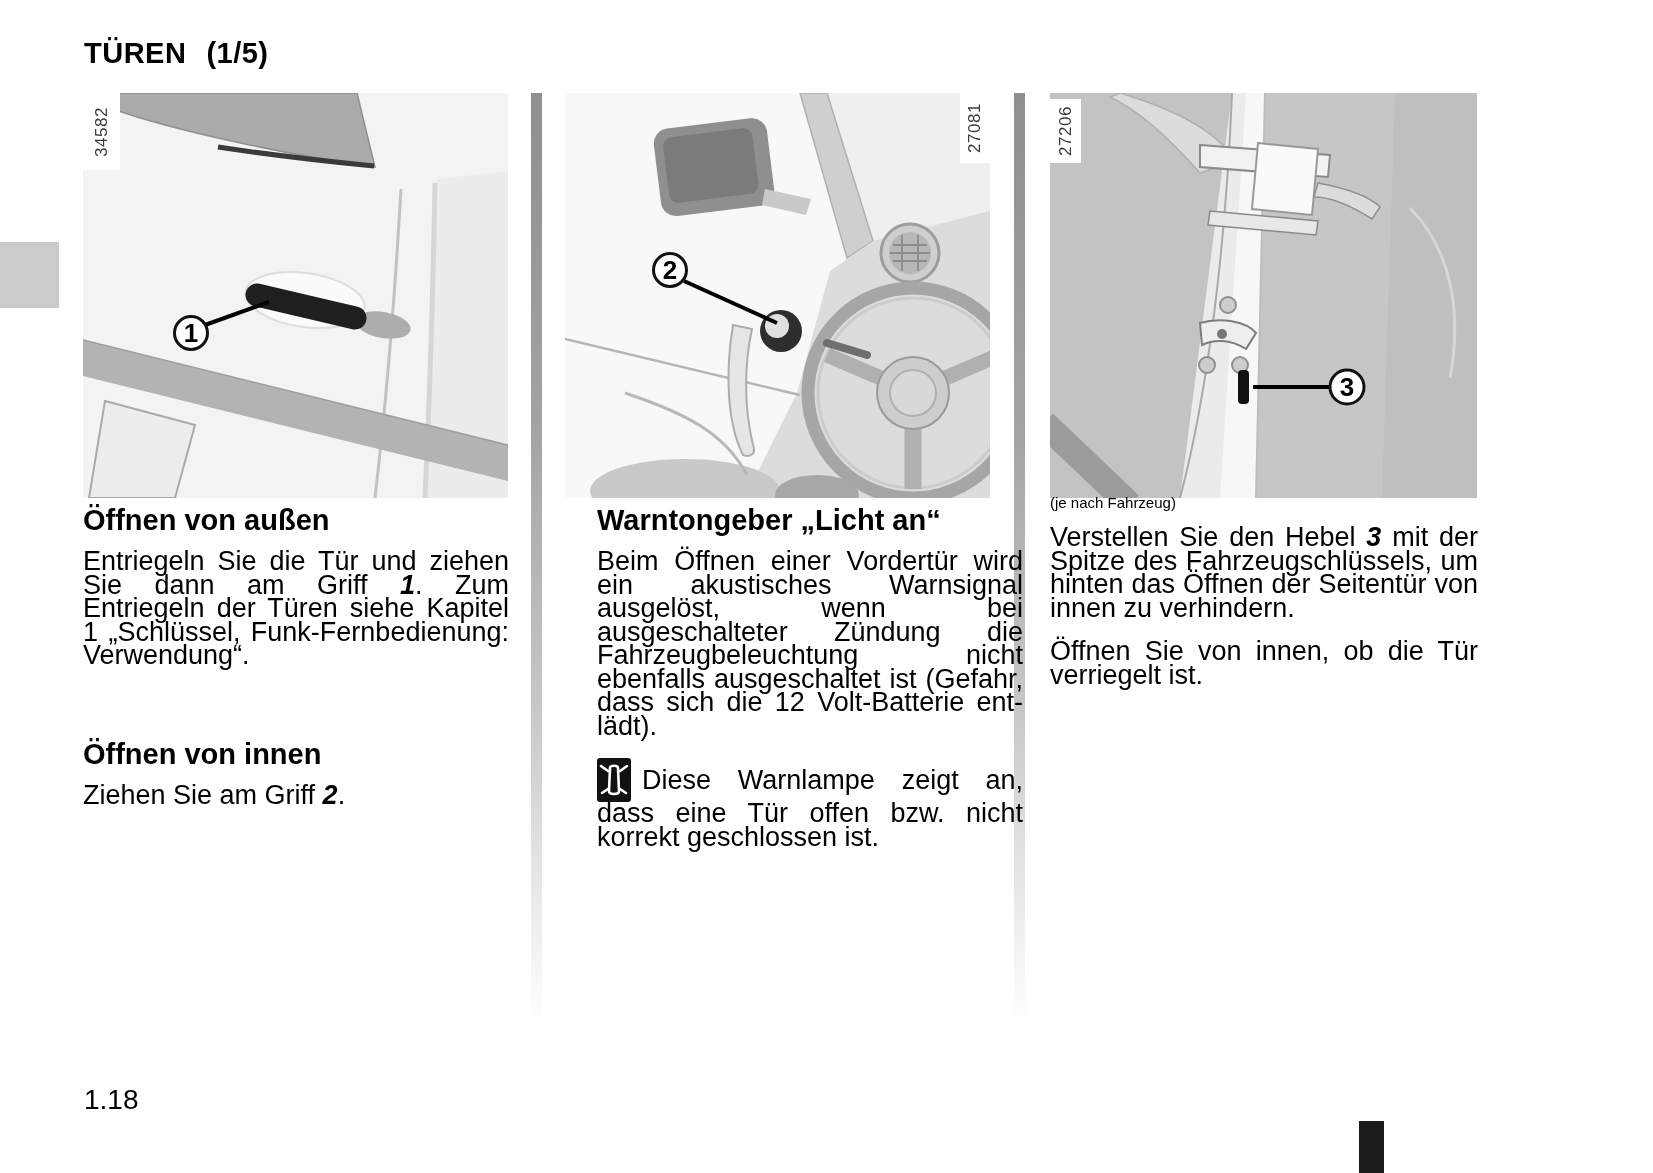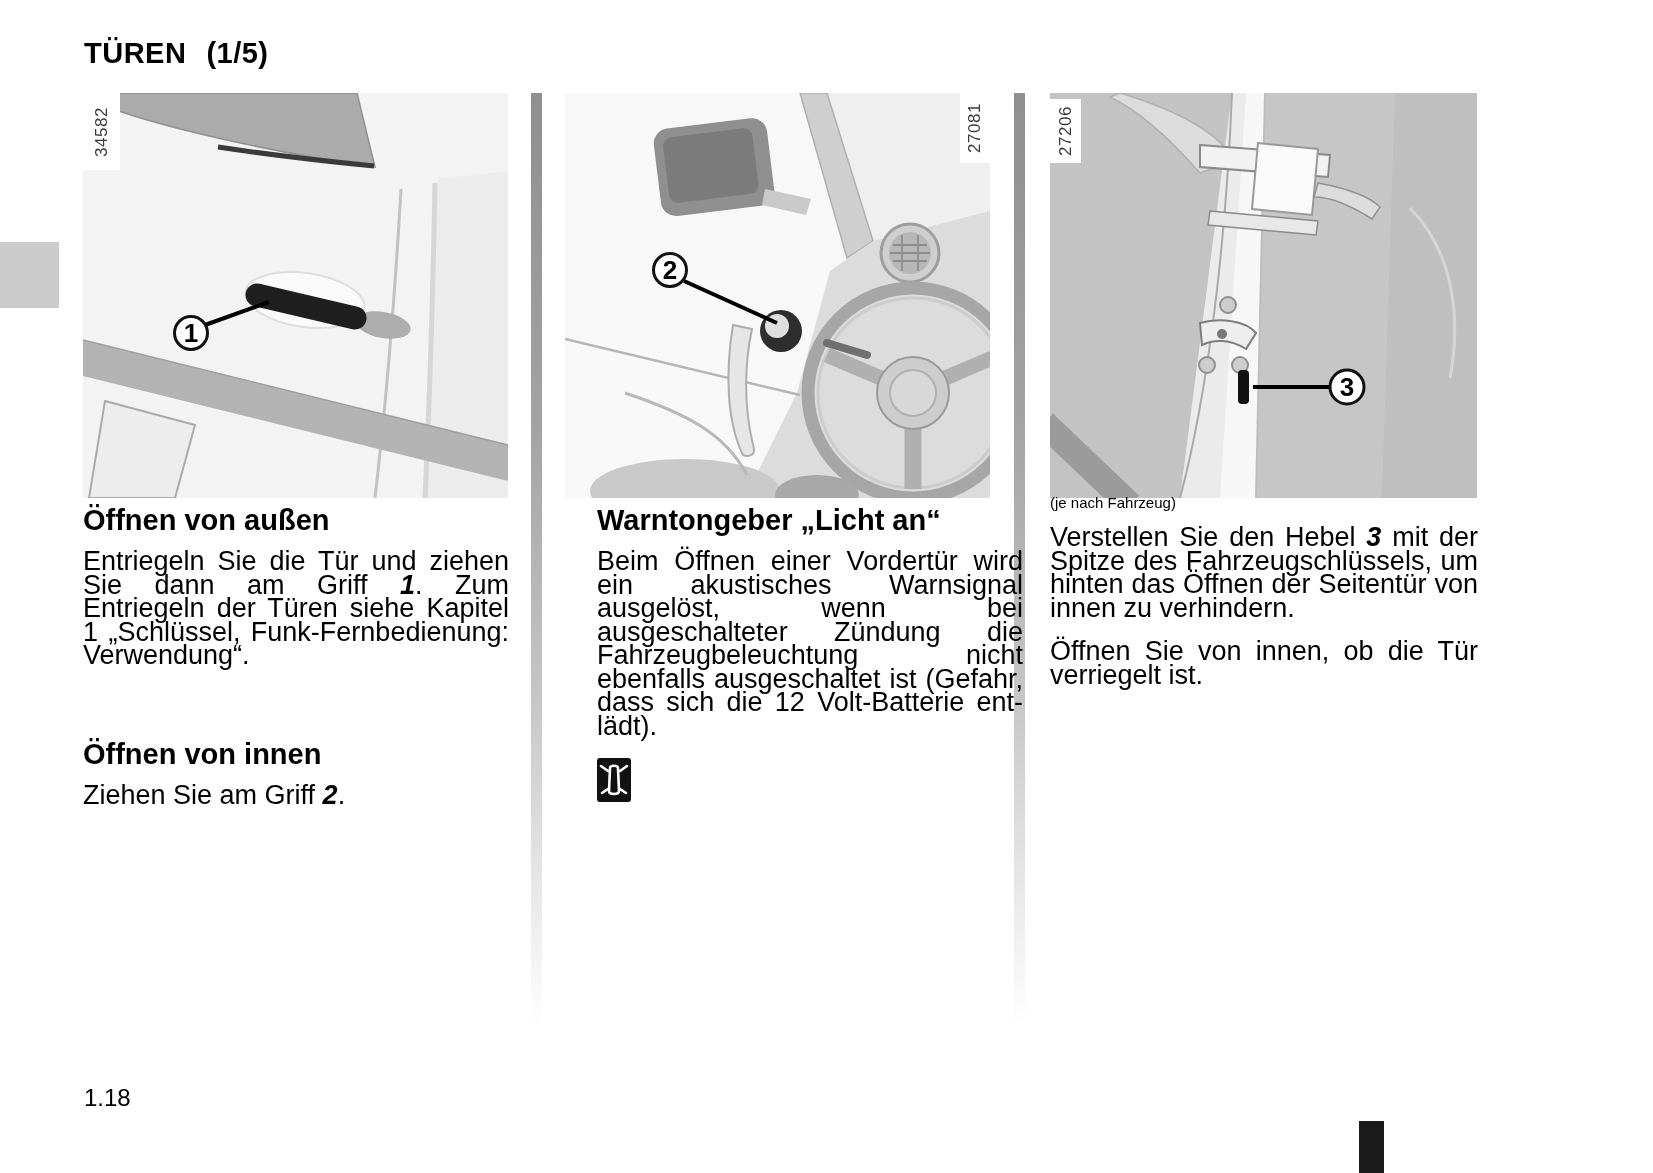--- a/index.html
+++ b/index.html
@@ -9,21 +9,21 @@
     overflow:hidden;
   }
   .page-title{
     position:absolute;left:84px;top:34px;margin:0;font-weight:bold;
     letter-spacing:0.5px;white-space:nowrap;
   }
   .page-title .t-main{font-size:29px;}
   .page-title .t-part{font-size:29px;margin-left:20px;}
   .side-tab{position:absolute;left:0;top:242px;width:59px;height:66px;background:#cbcbcb;}
   .corner-tab{position:absolute;left:1359px;top:1121px;width:25px;height:52px;background:#1b1b1b;}
-  .page-number{position:absolute;left:84px;top:1084px;font-size:24px;text-align:center;}
+  .page-number{position:absolute;left:84px;top:1084px;font-size:28px;text-align:center;}
 
   .figure{position:absolute;top:93px;height:405px;overflow:hidden;}
   .fig1{left:83px;width:425px;}
   .fig2{left:565px;width:425px;}
   .fig3{left:1050px;width:427px;}
   .figure svg{display:block;}
 
   .photo-label{position:absolute;background:#ffffff;display:flex;align-items:center;justify-content:center;}
   .photo-label span{transform:rotate(-90deg);white-space:nowrap;font-size:17px;color:#3a3a3a;letter-spacing:0.5px;}
   .pl-1{left:0;top:0;width:37px;height:77px;}
@@ -170,21 +170,21 @@
   <p>Beim Öffnen einer Vordertür wird ein akus­tisches Warnsignal ausgelöst, wenn bei ausgeschalteter Zündung die Fahrzeugbe­leuchtung nicht ebenfalls ausgeschaltet ist (Gefahr, dass sich die 12 Volt-Batterie ent­lädt).</p>
   <p><span class="lamp-icon"><svg width="34" height="44" viewBox="0 0 34 44">
       <rect x="0" y="0" width="34" height="44" rx="3" fill="#111111"></rect>
       <g stroke="#ffffff" stroke-width="2.6" fill="none" stroke-linecap="round">
         <path d="M 13,10 C 13,7 21,7 21,10 L 22,33 C 22,37 12,37 12,33 Z"></path>
         <line x1="11" y1="13" x2="4" y2="8"></line>
         <line x1="23" y1="13" x2="30" y2="8"></line>
         <line x1="11" y1="31" x2="5" y2="35"></line>
         <line x1="23" y1="31" x2="29" y2="35"></line>
       </g>
-    </svg></span></p>
+    </svg></span><span>Diese Warnlampe zeigt an, dass eine Tür offen bzw. nicht korrekt geschlossen ist.</span></p>
 </div>
 
 <div class="textcol tc3">
   <div class="subheading">(je nach Fahrzeug)</div>
   <p><span>Verstellen Sie den Hebel </span><span class="num">3</span><span> mit der Spitze des Fahrzeugschlüssels, um hinten das Öffnen der Seitentür von innen zu verhin­dern.</span></p>
   <p>Öffnen Sie von innen, ob die Tür verriegelt ist.</p>
 </div>
 
 <div class="page-number">1.18</div>
 <div class="corner-tab"></div>

